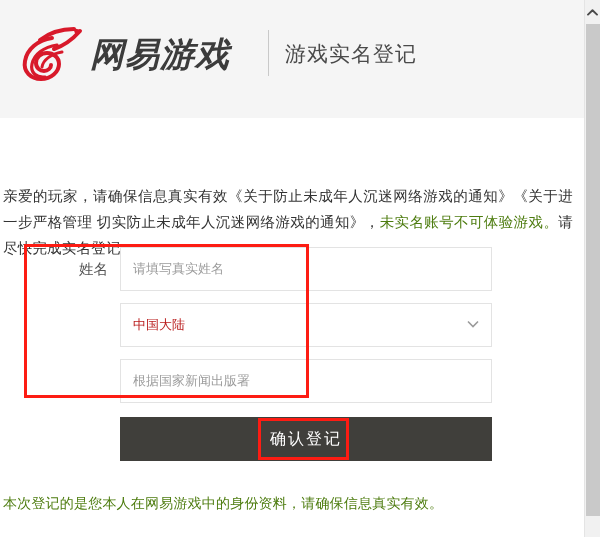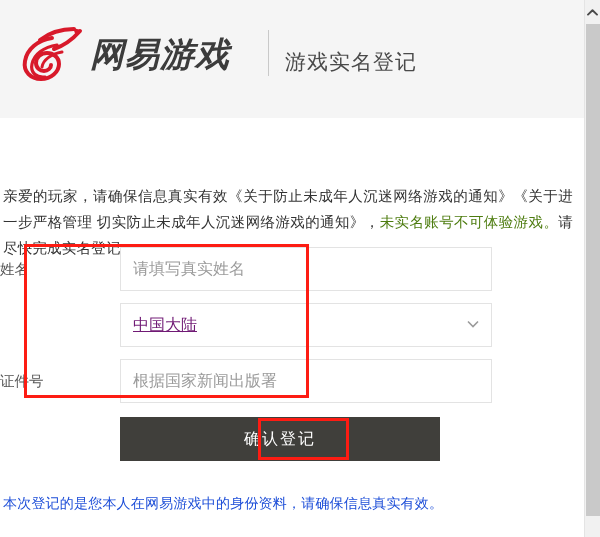--- a/index.html
+++ b/index.html
@@ -59,21 +59,21 @@
     position: absolute;
     left: 268px;
     top: 30px;
     width: 1px;
     height: 46px;
     background: #c9c9c9;
   }
   .head-subtitle {
     position: absolute;
     left: 285px;
-    top: 48px;
+    top: 40px;
     font-size: 21px;
     line-height: 28px;
     color: #4a4a4a;
     letter-spacing: 1px;
   }
   
   .content {
     position: absolute;
     left: 0;
     top: 118px;
@@ -107,80 +107,79 @@
     height: 44px;
     margin-bottom: 12px;
   }
   .form-label {
     position: absolute;
     left: 0;
     top: 0;
     width: 108px;
     height: 44px;
     line-height: 44px;
-    text-align: left;
+    text-align: right;
     font-size: 14.5px;
     color: #555555;
   }
   .form-field {
     position: absolute;
     left: 120px;
     top: 0;
     width: 372px;
     height: 44px;
     box-sizing: border-box;
     border: 1px solid #e3e3e3;
     background: #ffffff;
   }
   .form-field .ftext {
     position: absolute;
     left: 12px;
     top: 0;
     right: 30px;
     height: 42px;
     line-height: 42px;
-    font-size: 16px;
+    font-size: 13px;
     color: #9b9b9b;
     overflow: hidden;
     white-space: nowrap;
   }
   .form-field .ftext.value {
-    color: #701a75;
-    text-decoration: underline;
+    color: #b91c1c;
   }
   .chevron {
     position: absolute;
     right: 12px;
     top: 16px;
     width: 12px;
     height: 8px;
   }
   
   .submit-btn {
     position: absolute;
     left: 120px;
     top: 299px;
-    width: 320px;
+    width: 372px;
     height: 44px;
     background: #403f3b;
     border: 0;
     padding: 0;
     color: #ffffff;
     font-size: 16px;
     letter-spacing: 2px;
     cursor: pointer;
     font-family: "Liberation Sans", "DejaVu Sans", sans-serif;
   }
   .footer-note {
     position: absolute;
     left: 3px;
     top: 374px;
     font-size: 14px;
     line-height: 22px;
-    color: #1d4ed8;
+    color: #4d7c0f;
     letter-spacing: 0.2px;
   }
   
   .anno {
     position: absolute;
     border: 3px solid #fd1c13;
     box-sizing: border-box;
     pointer-events: none;
   }
   .anno-fields {
@@ -267,21 +266,20 @@
       <div class="form-row">
         <div class="form-field">
           <div class="ftext value">中国大陆</div>
           <svg class="chevron" viewBox="0 0 12 8">
             <path d="M1 1.5 L6 6.5 L11 1.5" fill="none" stroke="#9b9b9b" stroke-width="1.6"></path>
           </svg>
         </div>
       </div>
 
       <div class="form-row">
-        <div class="form-label">证件号</div>
         <div class="form-field">
           <div class="ftext">根据国家新闻出版署</div>
         </div>
       </div>
 
     </div>
 
     <button class="submit-btn">确认登记</button>
 
     <div class="footer-note">本次登记的是您本人在网易游戏中的身份资料，请确保信息真实有效。</div>

